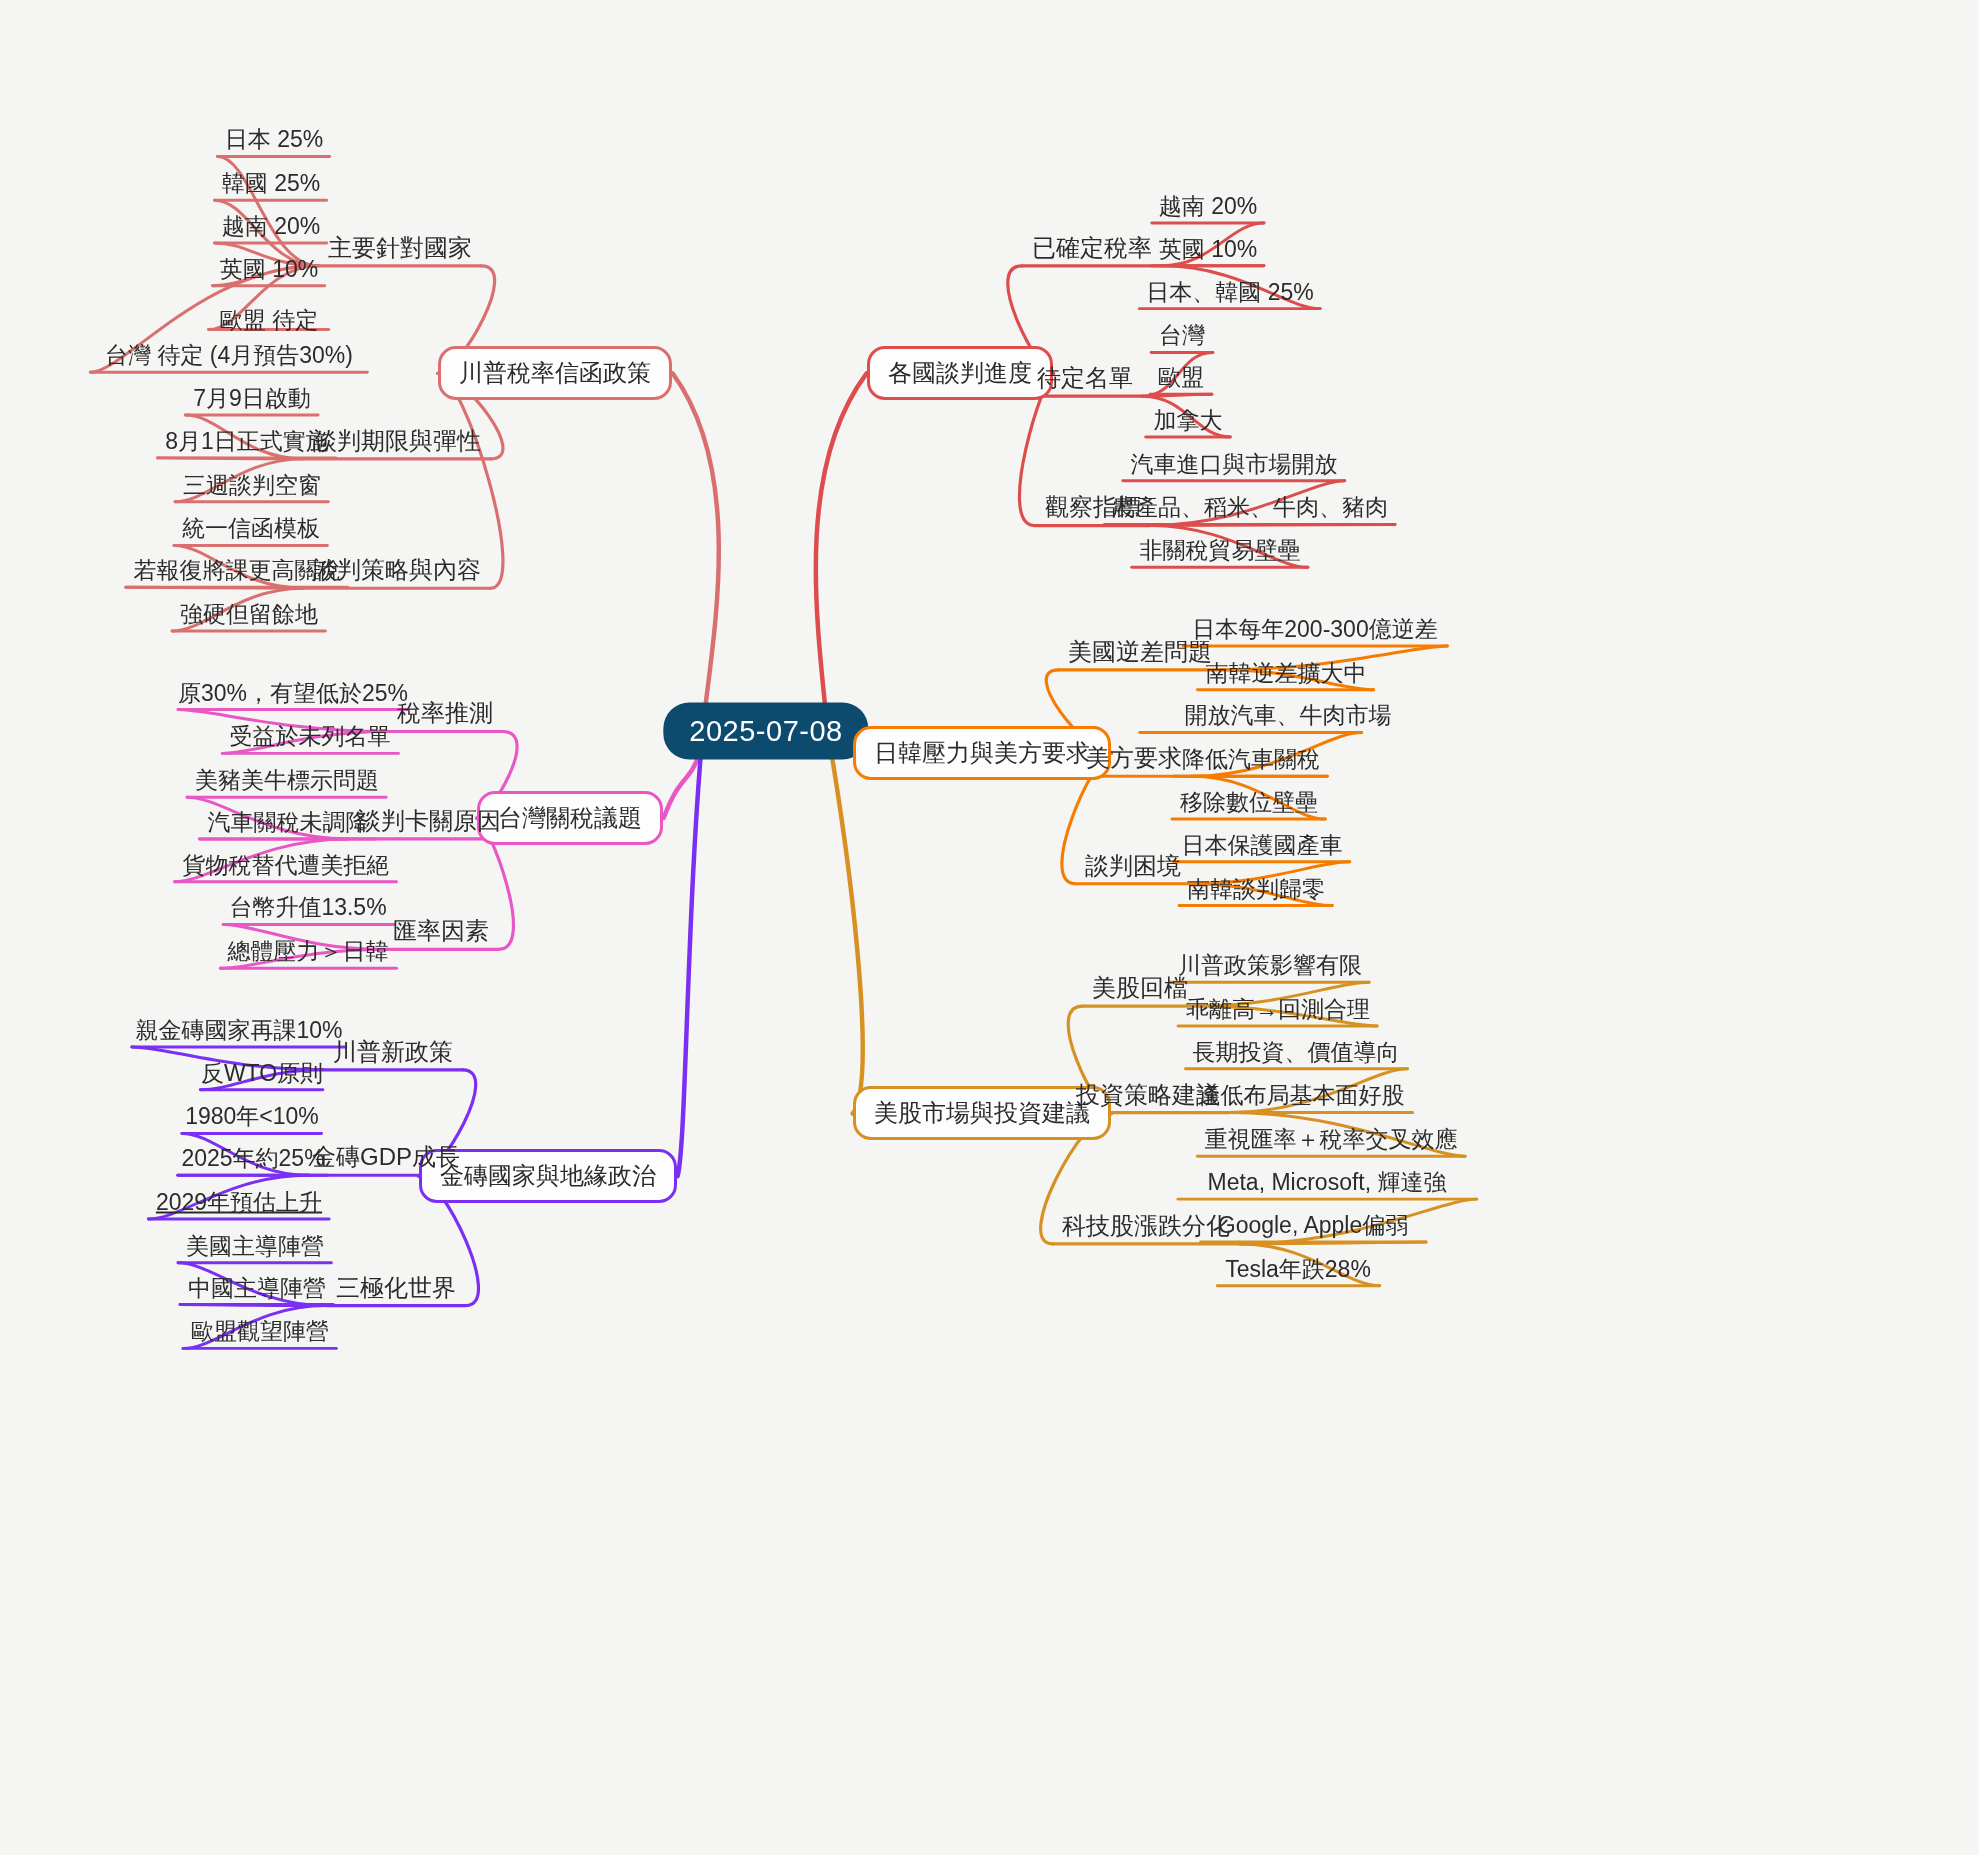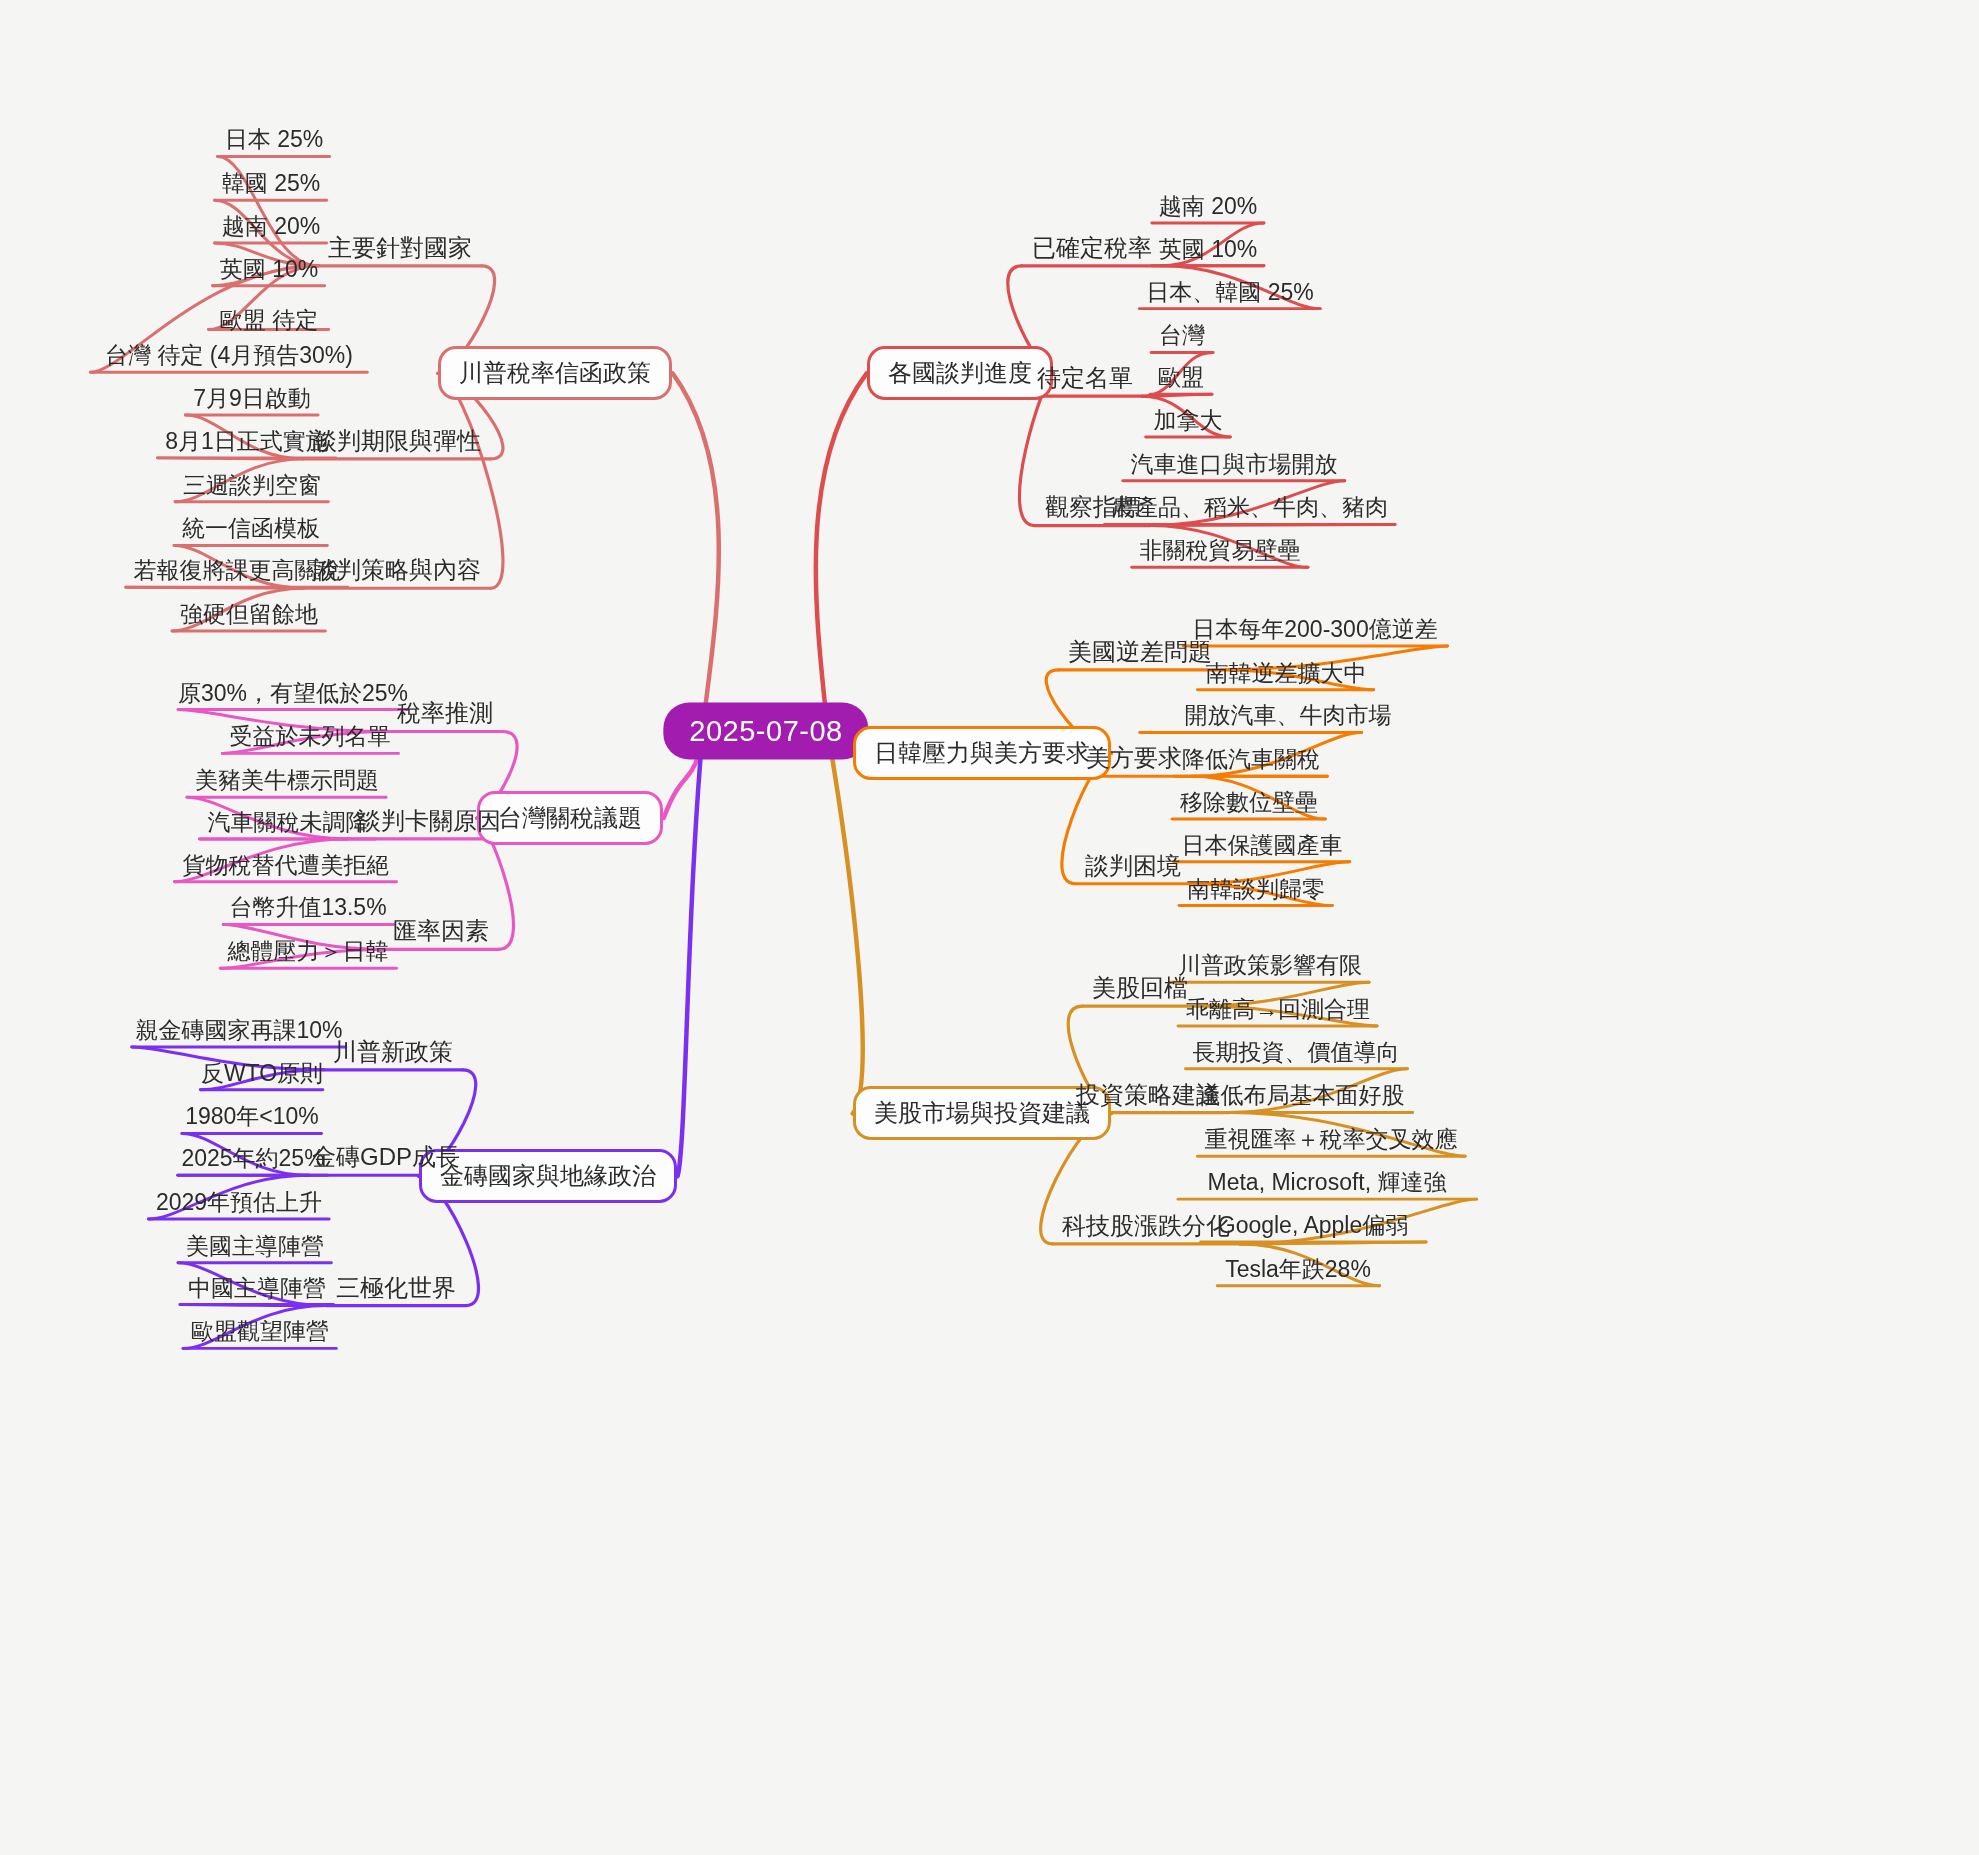--- a/index.html
+++ b/index.html
@@ -9,21 +9,21 @@
     font-family:"Liberation Sans","DejaVu Sans",sans-serif;
     overflow:hidden;
     position:relative;
   }
   #mindmap{position:absolute;left:0;top:0;width:1979px;height:1856px;}
   svg#links{position:absolute;left:0;top:0;width:1979px;height:1856px;pointer-events:none;}
   .node{position:absolute;white-space:nowrap;box-sizing:border-box;}
 
   
   .root{
-    background:#a21caf;color:#ffffff;
+    background:#0c4a6e;color:#ffffff;
     border-radius:26px;
     padding:12px 26px;
     font-size:29px;
     letter-spacing:0.5px;
     transform:translate(-50%,-50%);
   }
   
   .lvl1{
     background:#fdfdfd;
     border:3px solid #000;
@@ -223,21 +223,21 @@
     <div class="node lvl2" style="left: 429px; top: 821px;">談判卡關原因</div>
     <div class="node lvl3" style="left: 308px; top: 907px;">台幣升值13.5%</div>
     <div class="node lvl3" style="left: 308px; top: 951px;">總體壓力＞日韓</div>
     <div class="node lvl2" style="left: 441px; top: 931px;">匯率因素</div>
     <div class="node lvl1" style="left: 548px; top: 1176px; border-color: rgb(123, 47, 242);">金磚國家與地緣政治</div>
     <div class="node lvl3" style="left: 239px; top: 1030px;">親金磚國家再課10%</div>
     <div class="node lvl3" style="left: 262px; top: 1073px;">反WTO原則</div>
     <div class="node lvl2" style="left: 393px; top: 1052px;">川普新政策</div>
     <div class="node lvl3" style="left: 252px; top: 1116px;">1980年&lt;10%</div>
     <div class="node lvl3" style="left: 253px; top: 1158px;">2025年約25%</div>
-    <div class="node lvl3" style="left: 239px; top: 1202px;">2029年預估上升</div>
+    <div class="node lvl3" style="left: 239px; top: 1202px; text-decoration: underline;">2029年預估上升</div>
     <div class="node lvl2" style="left: 386px; top: 1157px;">金磚GDP成長</div>
     <div class="node lvl3" style="left: 255px; top: 1246px;">美國主導陣營</div>
     <div class="node lvl3" style="left: 257px; top: 1288px;">中國主導陣營</div>
     <div class="node lvl3" style="left: 260px; top: 1331px;">歐盟觀望陣營</div>
     <div class="node lvl2" style="left: 396px; top: 1288px;">三極化世界</div>
     <div class="node lvl1" style="left: 960px; top: 373px; border-color: rgb(221, 77, 77);">各國談判進度</div>
     <div class="node lvl3" style="left: 1208px; top: 206px;">越南 20%</div>
     <div class="node lvl3" style="left: 1208px; top: 249px;">英國 10%</div>
     <div class="node lvl3" style="left: 1230px; top: 292px;">日本、韓國 25%</div>
     <div class="node lvl2" style="left: 1092px; top: 248px;">已確定稅率</div>

